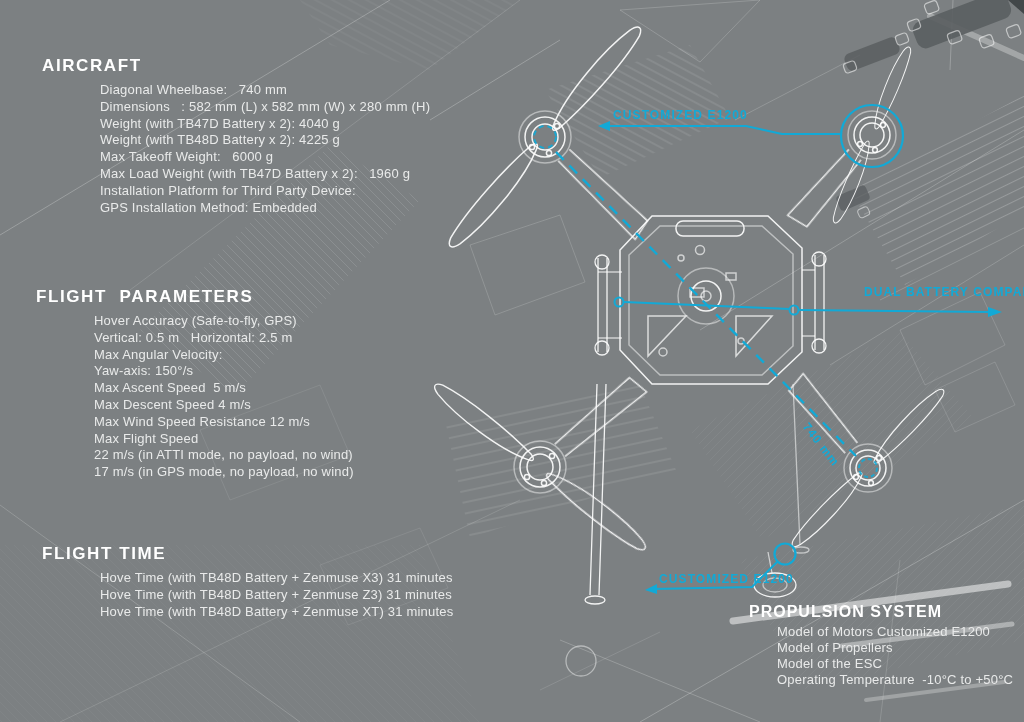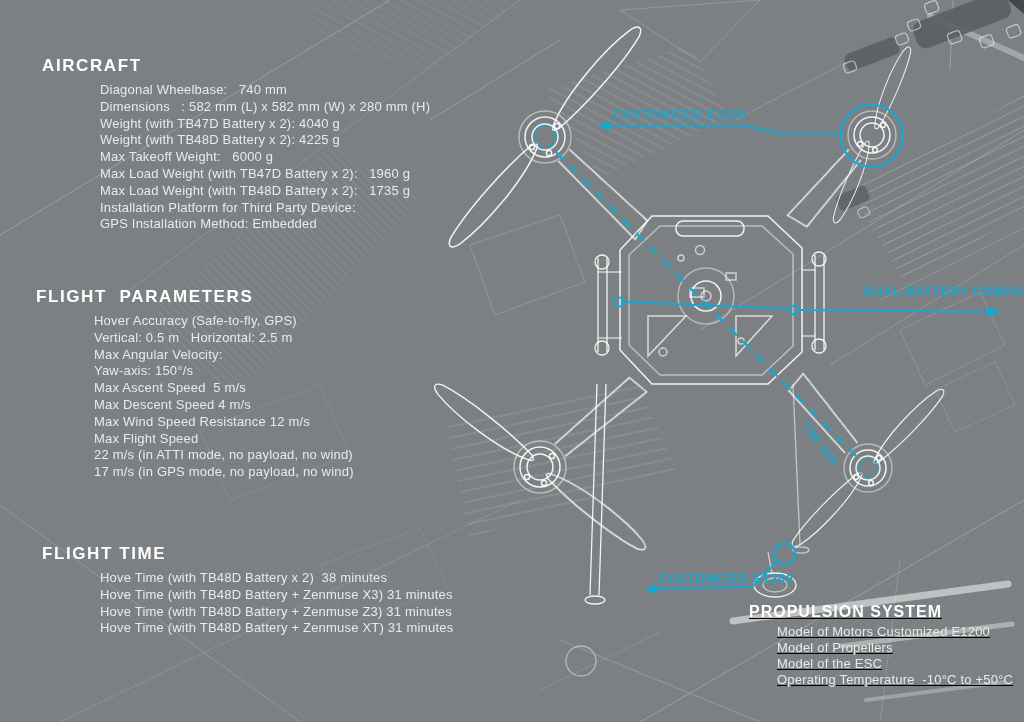--- a/index.html
+++ b/index.html
@@ -246,21 +246,20 @@
 
   <section class="spec" style="left:42px;top:56px;">
     <h2>AIRCRAFT</h2>
     <div class="lines">
       <div class="spec-line">Diagonal Wheelbase:   740 mm</div>
       <div class="spec-line">Dimensions   : 582 mm (L) x 582 mm (W) x 280 mm (H)</div>
       <div class="spec-line">Weight (with TB47D Battery x 2): 4040 g</div>
       <div class="spec-line">Weight (with TB48D Battery x 2): 4225 g</div>
       <div class="spec-line">Max Takeoff Weight:   6000 g</div>
       <div class="spec-line">Max Load Weight (with TB47D Battery x 2):   1960 g</div>
-      <div class="spec-line">Max Load Weight (with TB48D Battery x 2):   1735 g</div>
       <div class="spec-line">Installation Platform for Third Party Device:</div>
       <div class="spec-line">GPS Installation Method: Embedded</div>
     </div>
   </section>
 
   <section class="spec" style="left:36px;top:287px;">
     <h2>FLIGHT  PARAMETERS</h2>
     <div class="lines">
       <div class="spec-line">Hover Accuracy (Safe-to-fly, GPS)</div>
       <div class="spec-line">Vertical: 0.5 m   Horizontal: 2.5 m</div>
@@ -271,28 +270,27 @@
       <div class="spec-line">Max Wind Speed Resistance 12 m/s</div>
       <div class="spec-line">Max Flight Speed</div>
       <div class="spec-line">22 m/s (in ATTI mode, no payload, no wind)</div>
       <div class="spec-line">17 m/s (in GPS mode, no payload, no wind)</div>
     </div>
   </section>
 
   <section class="spec" style="left:42px;top:544px;">
     <h2>FLIGHT TIME</h2>
     <div class="lines">
-      <div class="spec-line">Hove Time (with TB48D Battery x 2)  38 minutes</div>
       <div class="spec-line">Hove Time (with TB48D Battery + Zenmuse X3) 31 minutes</div>
       <div class="spec-line">Hove Time (with TB48D Battery + Zenmuse Z3) 31 minutes</div>
       <div class="spec-line">Hove Time (with TB48D Battery + Zenmuse XT) 31 minutes</div>
     </div>
   </section>
 
-  <section class="spec right" style="left:749px;top:603px;text-decoration:underline;">
+  <section class="spec right" style="left:749px;top:603px;">
     <h2 style="font-size:16px;letter-spacing:1px;margin-bottom:3px;">PROPULSION SYSTEM</h2>
     <div class="lines">
       <div class="spec-line">Model of Motors Customized E1200</div>
       <div class="spec-line">Model of Propellers</div>
       <div class="spec-line">Model of the ESC</div>
       <div class="spec-line">Operating Temperature  -10°C to +50°C</div>
     </div>
   </section>
 
 </div>

